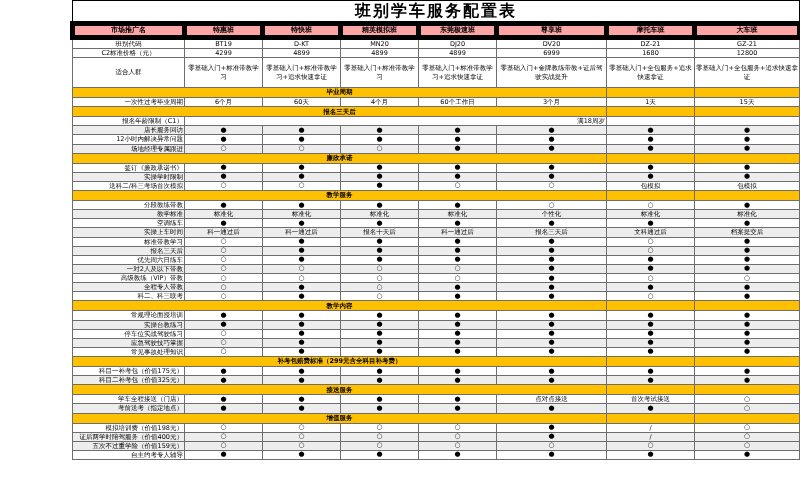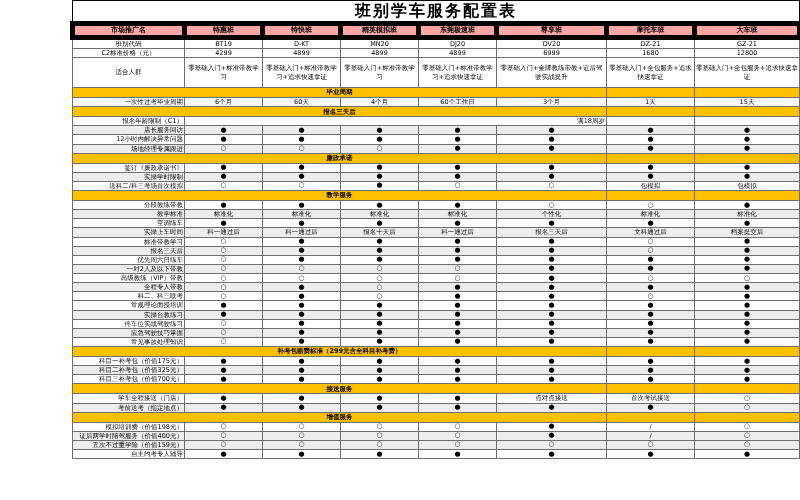--- a/index.html
+++ b/index.html
@@ -279,20 +279,25 @@
         <tr>
           <td class="row-label">科二、科三联考</td>
           <td class="dot">○</td>
           <td class="dot">●</td>
           <td class="dot">○</td>
           <td class="dot">●</td>
           <td class="dot">●</td>
           <td class="dot">○</td>
           <td class="dot">●</td>
         </tr>
+        <tr class="section-row">
+          <td colspan="6">教学内容</td>
+          <td></td>
+          <td></td>
+        </tr>
         <tr>
           <td class="row-label">常规理论面授培训</td>
           <td class="dot">●</td>
           <td class="dot">●</td>
           <td class="dot">●</td>
           <td class="dot">●</td>
           <td class="dot">●</td>
           <td class="dot">●</td>
           <td class="dot">●</td>
         </tr>
@@ -346,30 +351,20 @@
           <td class="dot">●</td>
           <td class="dot">●</td>
           <td class="dot">●</td>
           <td class="dot">●</td>
           <td class="dot">●</td>
           <td class="dot">●</td>
           <td class="dot">●</td>
         </tr>
         <tr class="stripe">
           <td class="row-label">科目二补考包（价值325元）</td>
-          <td class="dot">●</td>
-          <td class="dot">●</td>
-          <td class="dot">●</td>
-          <td class="dot">●</td>
-          <td class="dot">●</td>
-          <td class="dot">●</td>
-          <td class="dot">●</td>
-        </tr>
-        <tr>
-          <td class="row-label">科目三补考包（价值700元）</td>
           <td class="dot">●</td>
           <td class="dot">●</td>
           <td class="dot">●</td>
           <td class="dot">●</td>
           <td class="dot">●</td>
           <td class="dot">●</td>
           <td class="dot">●</td>
         </tr>
         <tr class="section-row">
           <td colspan="6">接送服务</td>

